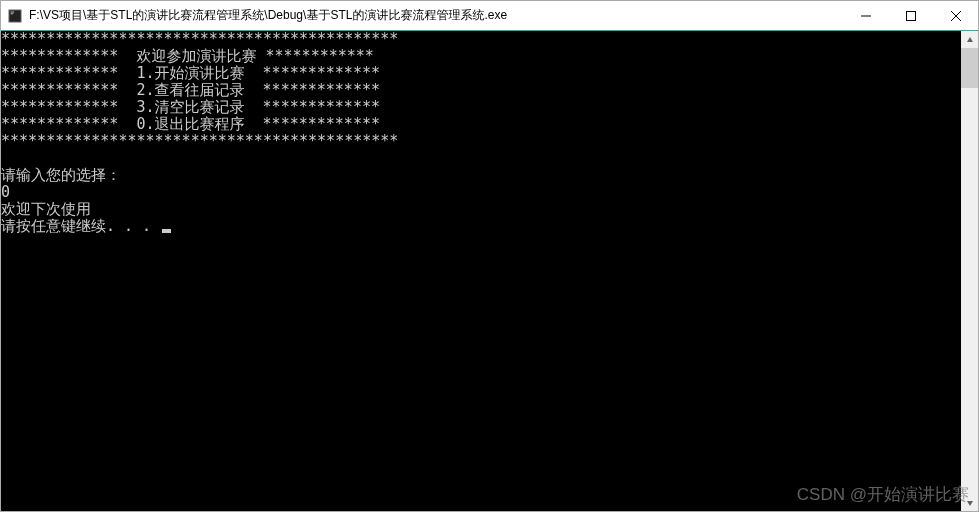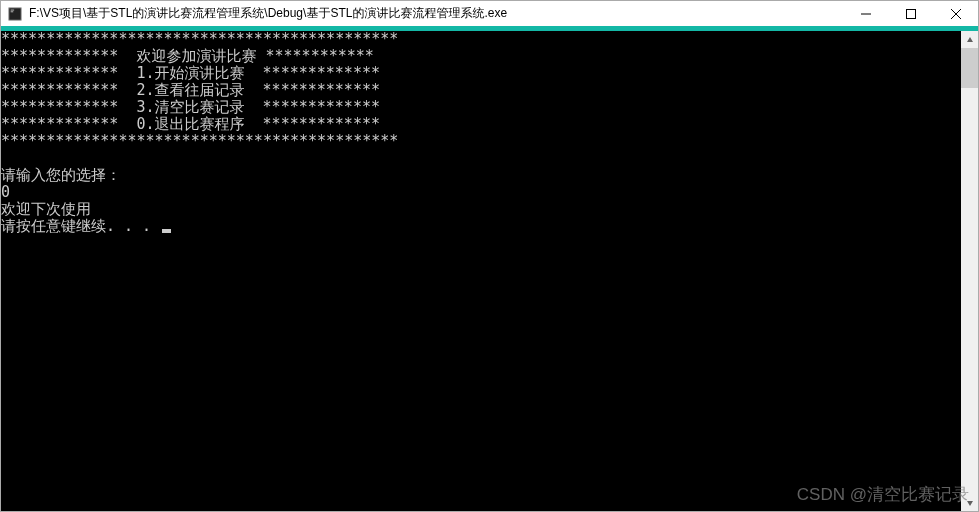--- a/index.html
+++ b/index.html
@@ -21,21 +21,21 @@
       border: 1px solid #aaa;
       background: #fff;
       display: flex;
       flex-direction: column;
     }
     .titlebar {
       height: 30px;
       background: #fff;
       display: flex;
       align-items: center;
-      border-bottom: 5px solid #14b8a6;
+      border-bottom: 1px solid #14b8a6;
       flex-shrink: 0;
     }
     .app-icon {
       width: 16px;
       height: 16px;
       margin: 0 6px;
       display: flex;
       align-items: center;
       justify-content: center;
     }
@@ -192,13 +192,13 @@
       </div>
       <button class="sb-btn">
         <svg viewBox="0 0 8 8">
             <polygon points="1,2 7,2 4,7"></polygon>
           </svg>
       </button>
     </div>
   </div>
 </div>
 
-<div class="watermark">CSDN @清空比赛记录</div>
+<div class="watermark">CSDN @开始演讲比赛</div>
 
 </body></html>

